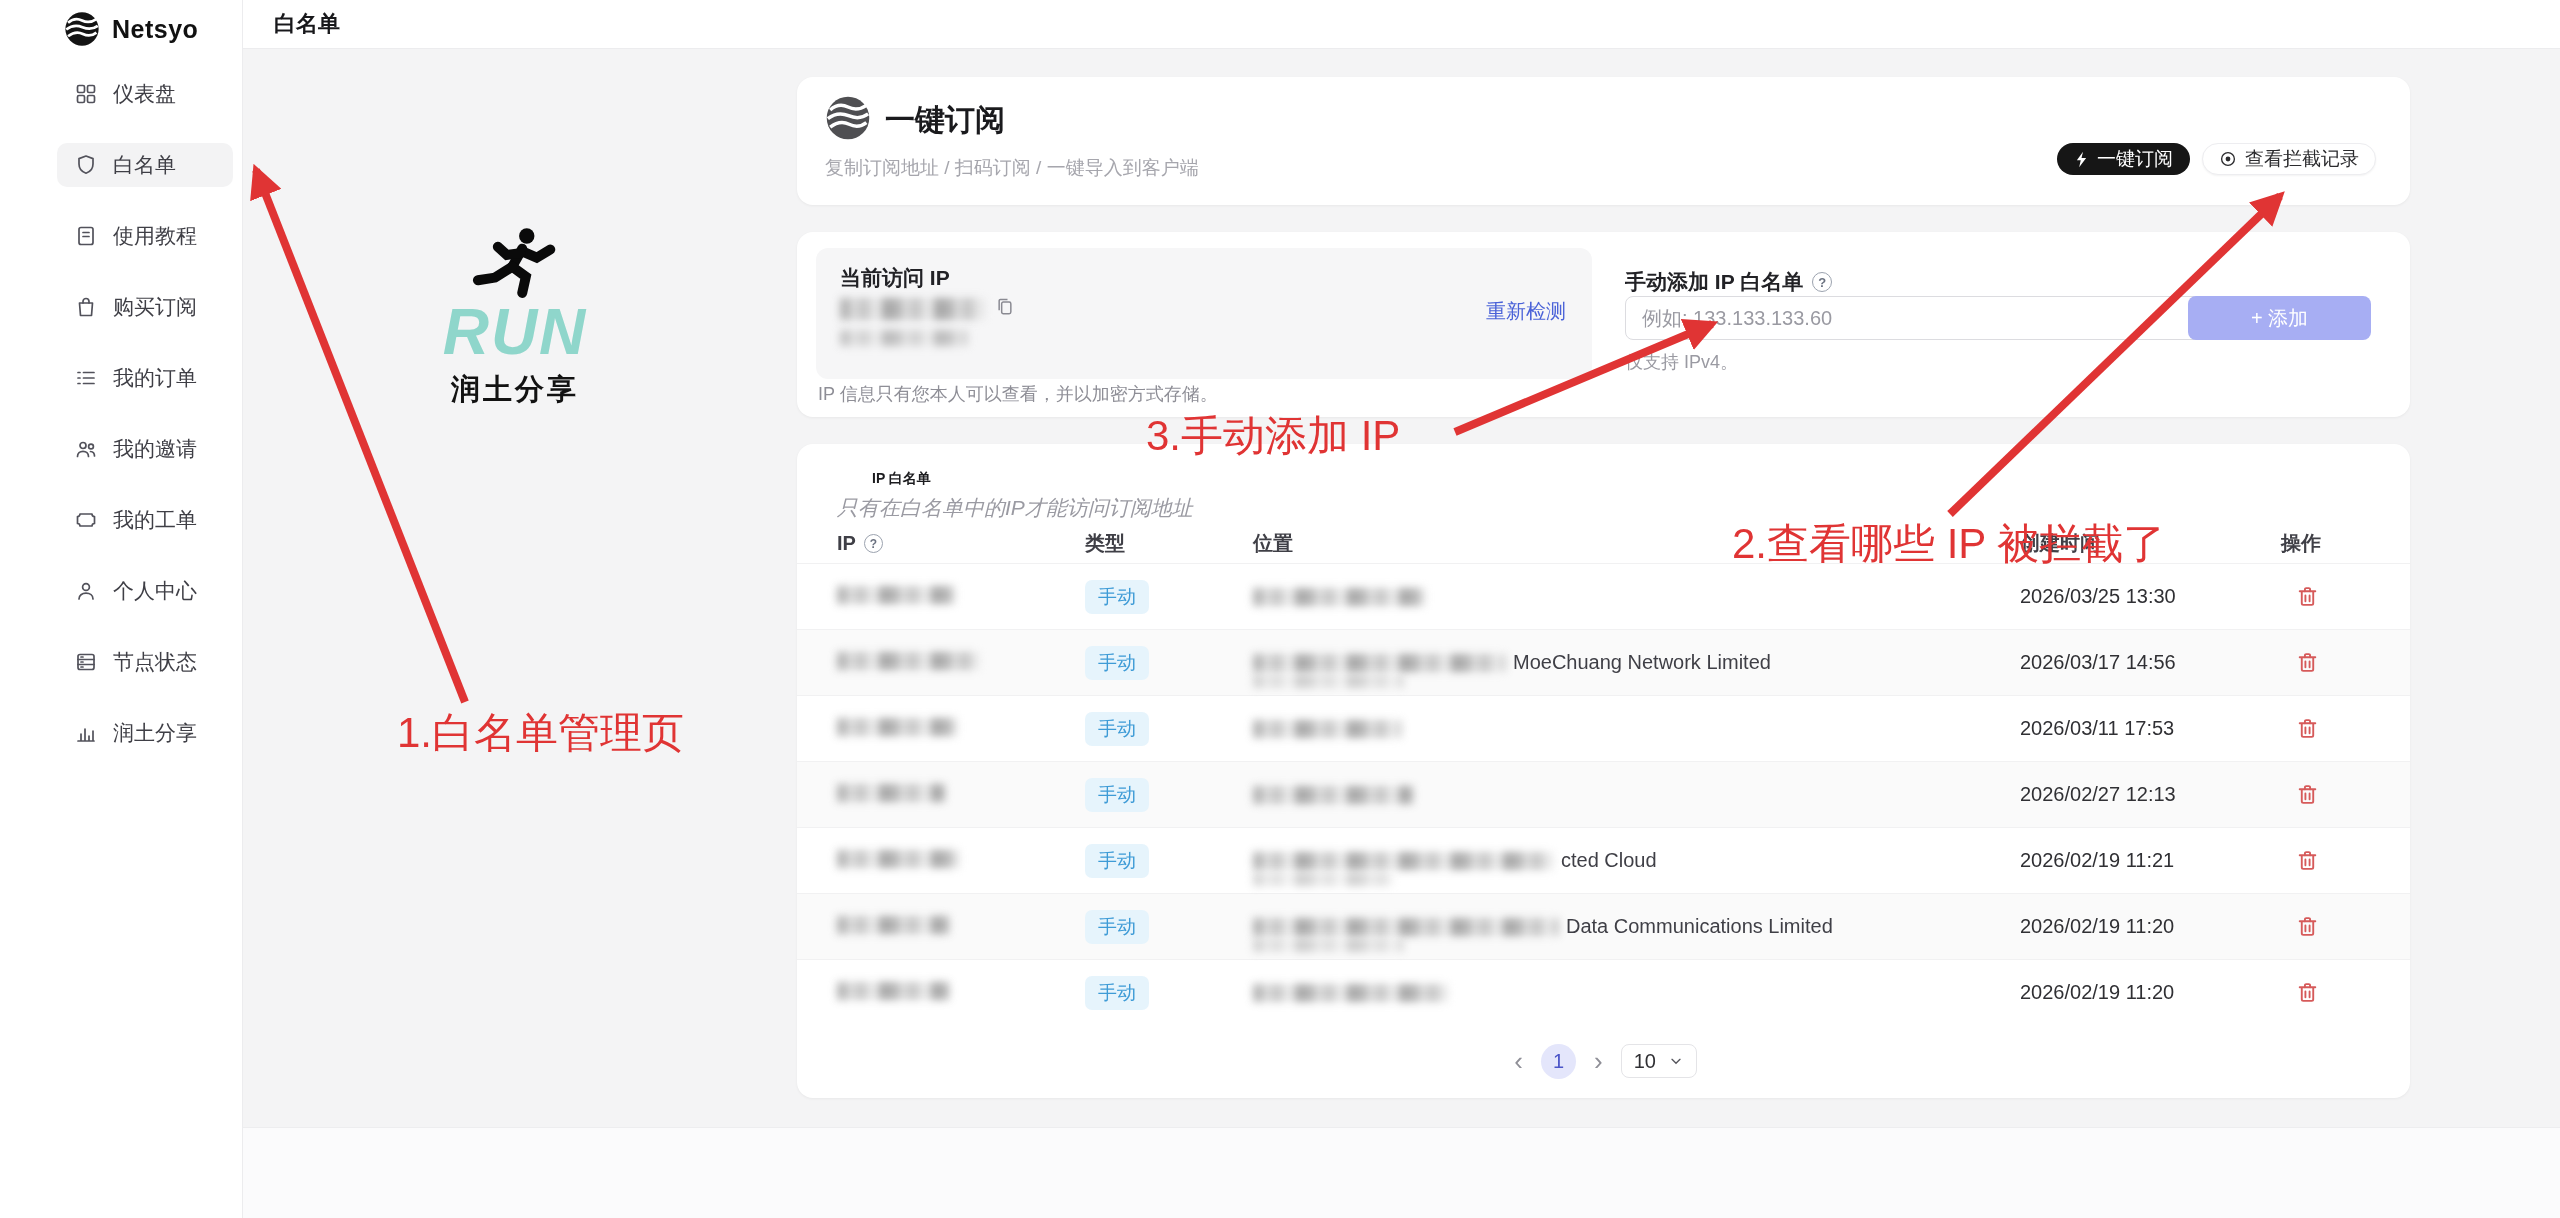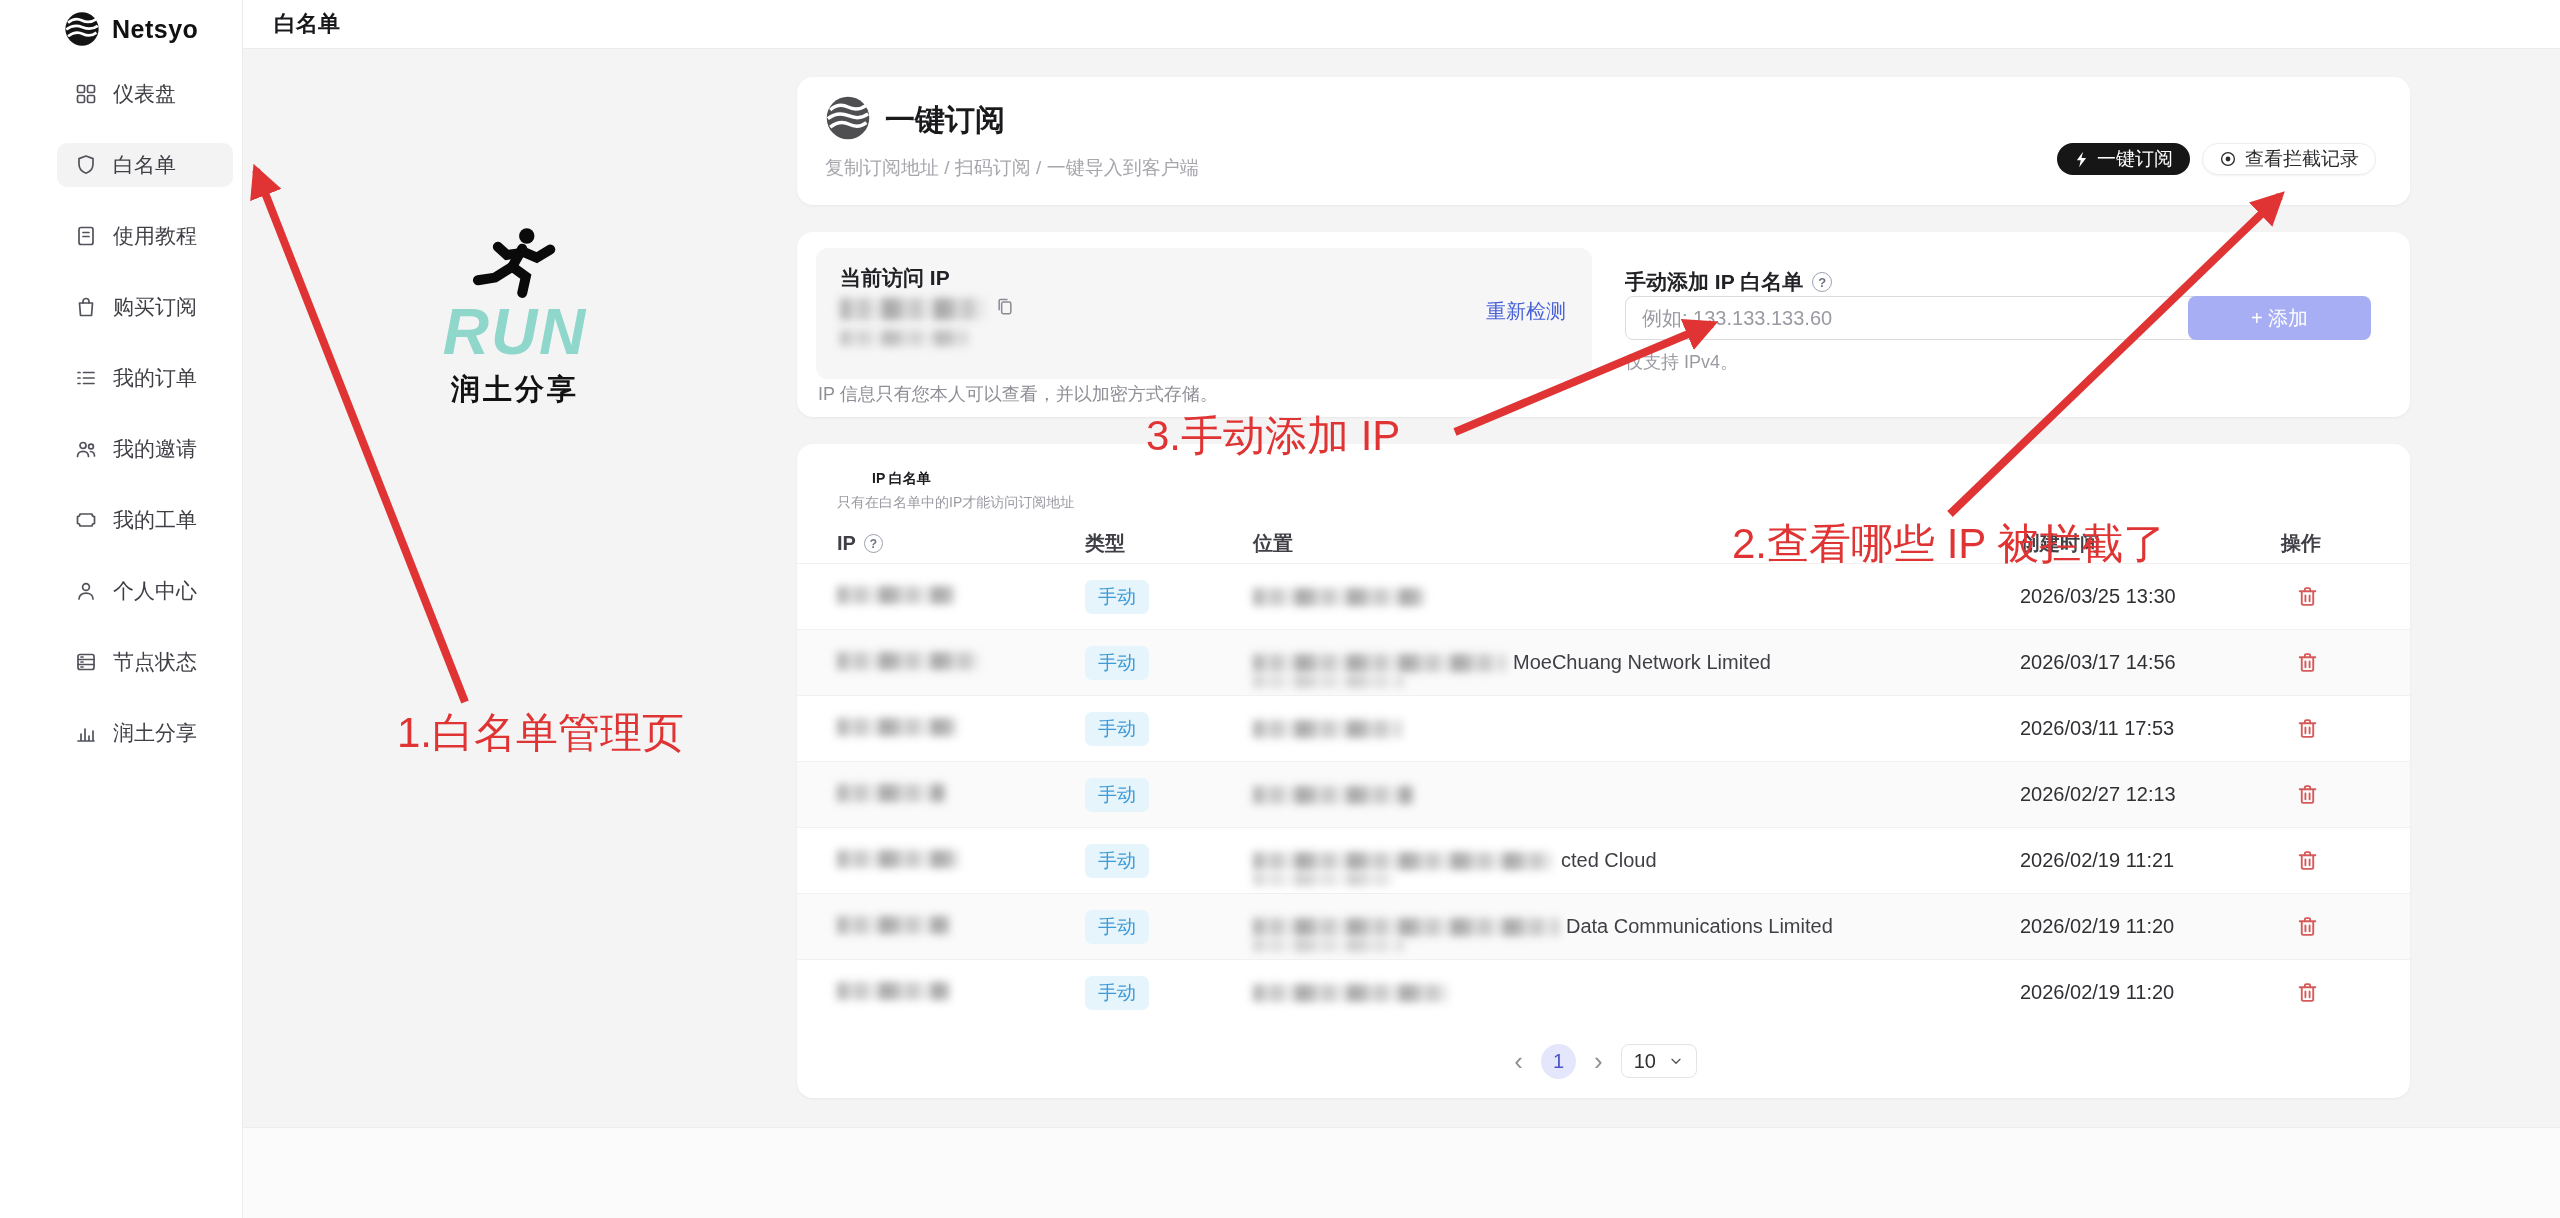--- a/index.html
+++ b/index.html
@@ -43,21 +43,21 @@
   .privacy { position:absolute; left:21px; top:150px; font-size:18px; color:#8e8e96; }
   .manual-label { position:absolute; left:828px; top:36px; display:flex; align-items:center; gap:9px; font-size:21px; font-weight:bold; color:#222226; }
   .help-dot { width:20px; height:20px; border:1.5px solid #9ca3af; border-radius:50%; color:#6b7280; font-size:13px; font-weight:bold; display:flex; align-items:center; justify-content:center; cursor:pointer; }
   .ip-input { position:absolute; left:828px; top:64px; width:640px; height:44px; border:1px solid #dcdce0; border-radius:8px; padding:0 16px; font-size:20px; color:#3f3f46; font-family:inherit; background:#fff; outline:none; }
   .ip-input::placeholder { color:#9a9aa2; }
   .btn-add { position:absolute; left:1391px; top:64px; width:183px; height:44px; background:#a7aef3; border:none; border-radius:8px; color:#fff; font-size:20px; cursor:pointer; font-family:inherit; }
   .ipv4-note { position:absolute; left:828px; top:118px; font-size:18px; color:#9a9aa2; }
 
   
   .t-title { position:absolute; left:40px; top:26px; font-size:14px; font-weight:bold; color:#1c1c1f;margin-left:35px; }
-  .t-sub { position:absolute; left:40px; top:50px; font-size:14px; color:#9a9aa2; }
+  .t-sub { position:absolute; left:40px; top:50px; font-size:21px; color:#9a9aa2;font-style:italic; }
   .thead, .trow { display:grid; grid-template-columns:248px 168px 767px 261px 1fr; align-items:center; padding:0 40px; }
   .thead { position:absolute; left:0; top:80px; width:100%; height:39px; }
   .th { font-size:20px; font-weight:bold; color:#3f3f46; display:flex; align-items:center; gap:8px; }
   .tbody { position:absolute; left:0; top:119px; width:100%; }
   .trow { height:66px; border-top:1px solid #f1f1f2; }
   .trow.alt { background:#fafafa; }
   .badge { display:inline-block; padding:4px 13px; background:#e6f4fc; color:#3e9bd6; border-radius:7px; font-size:19px; }
   .c-loc { position:relative; display:flex; align-items:center; gap:8px; height:100%; }
   .loc-text { font-size:20px; color:#3f3f46; white-space:nowrap; }
   .c-time { font-size:20px; color:#303034; }

